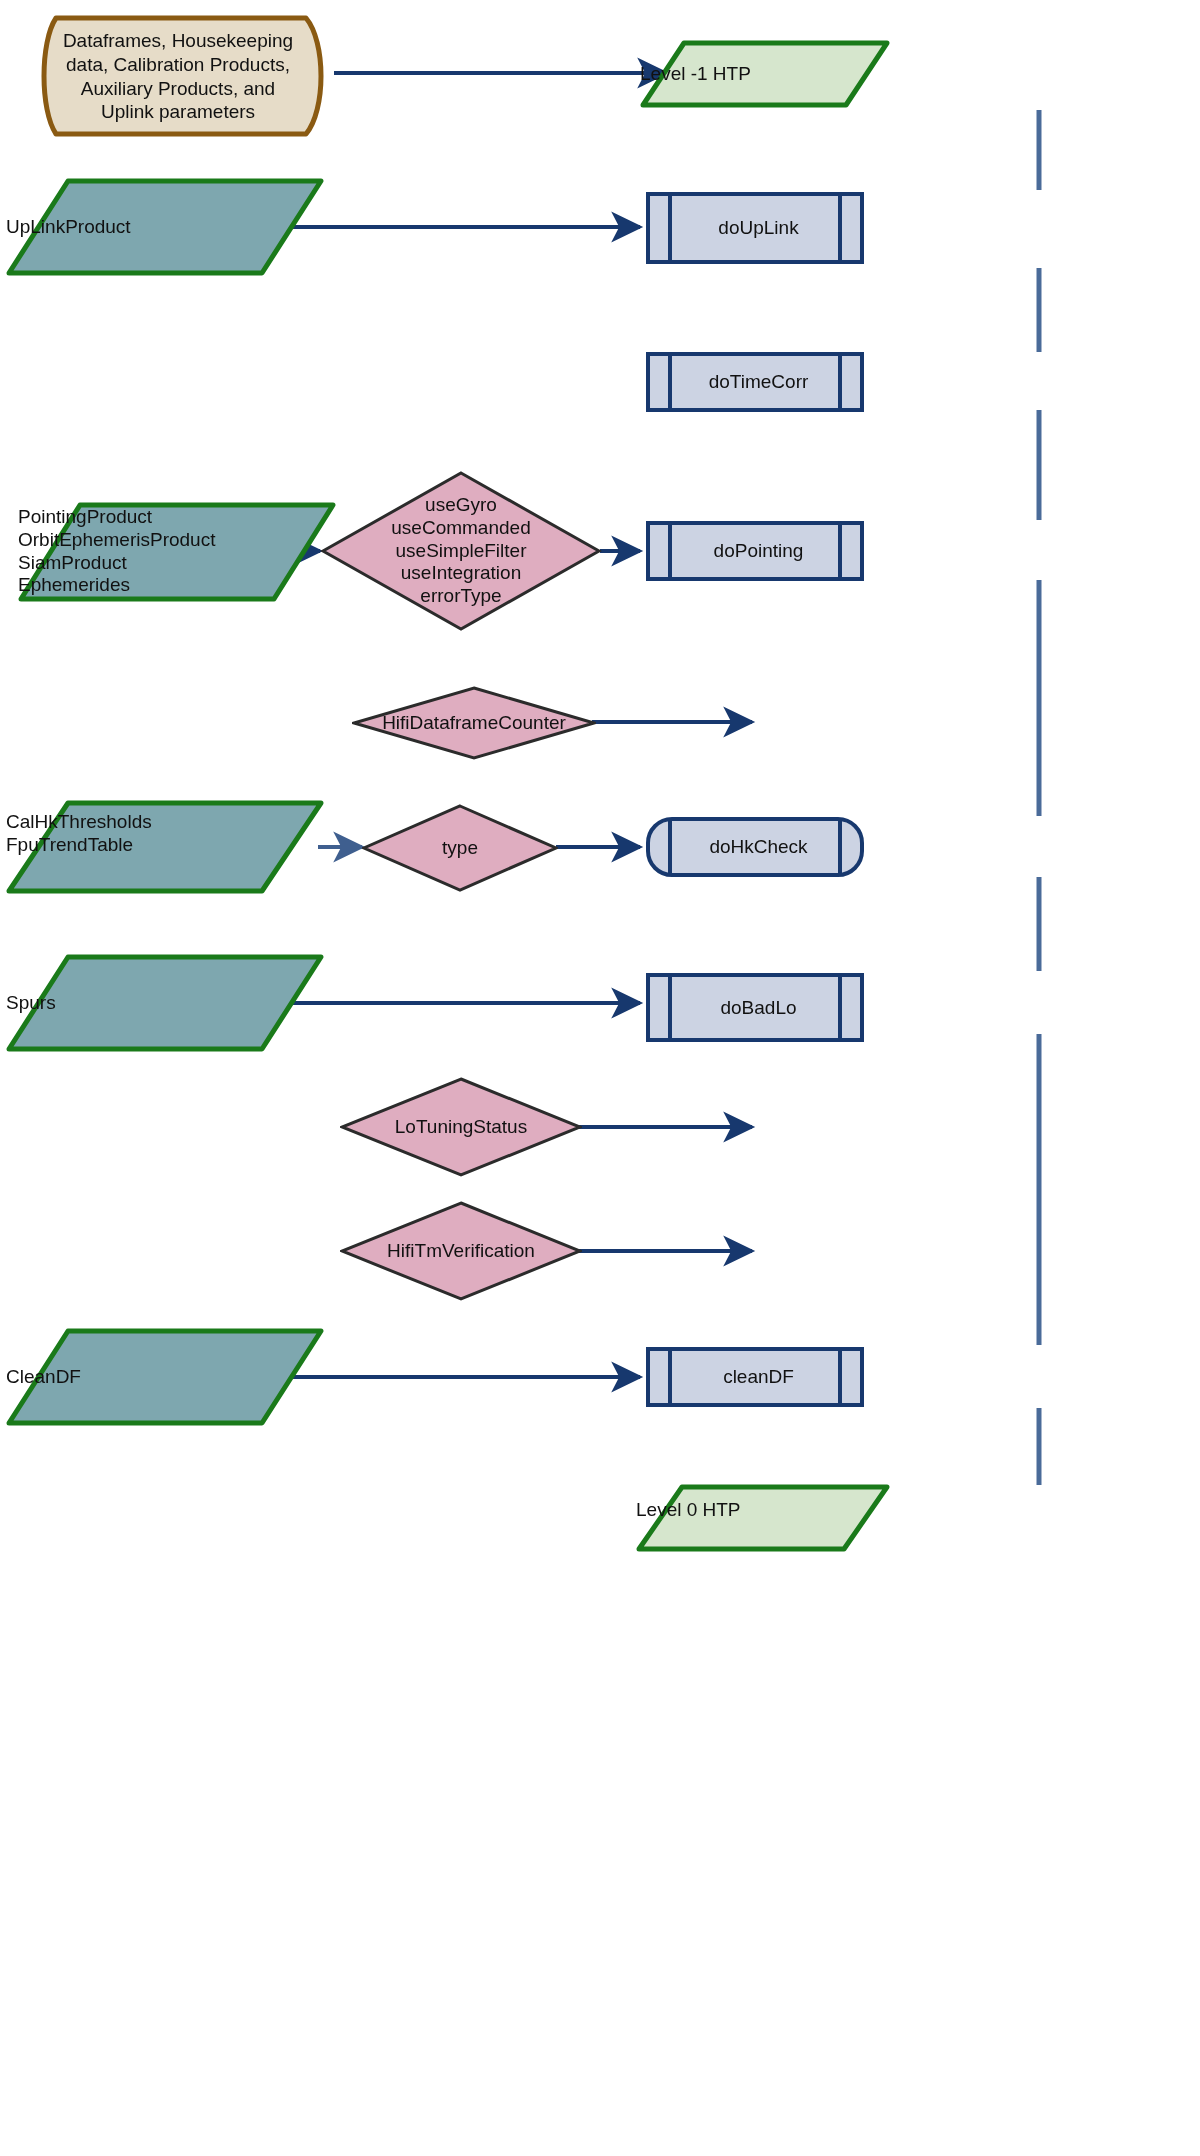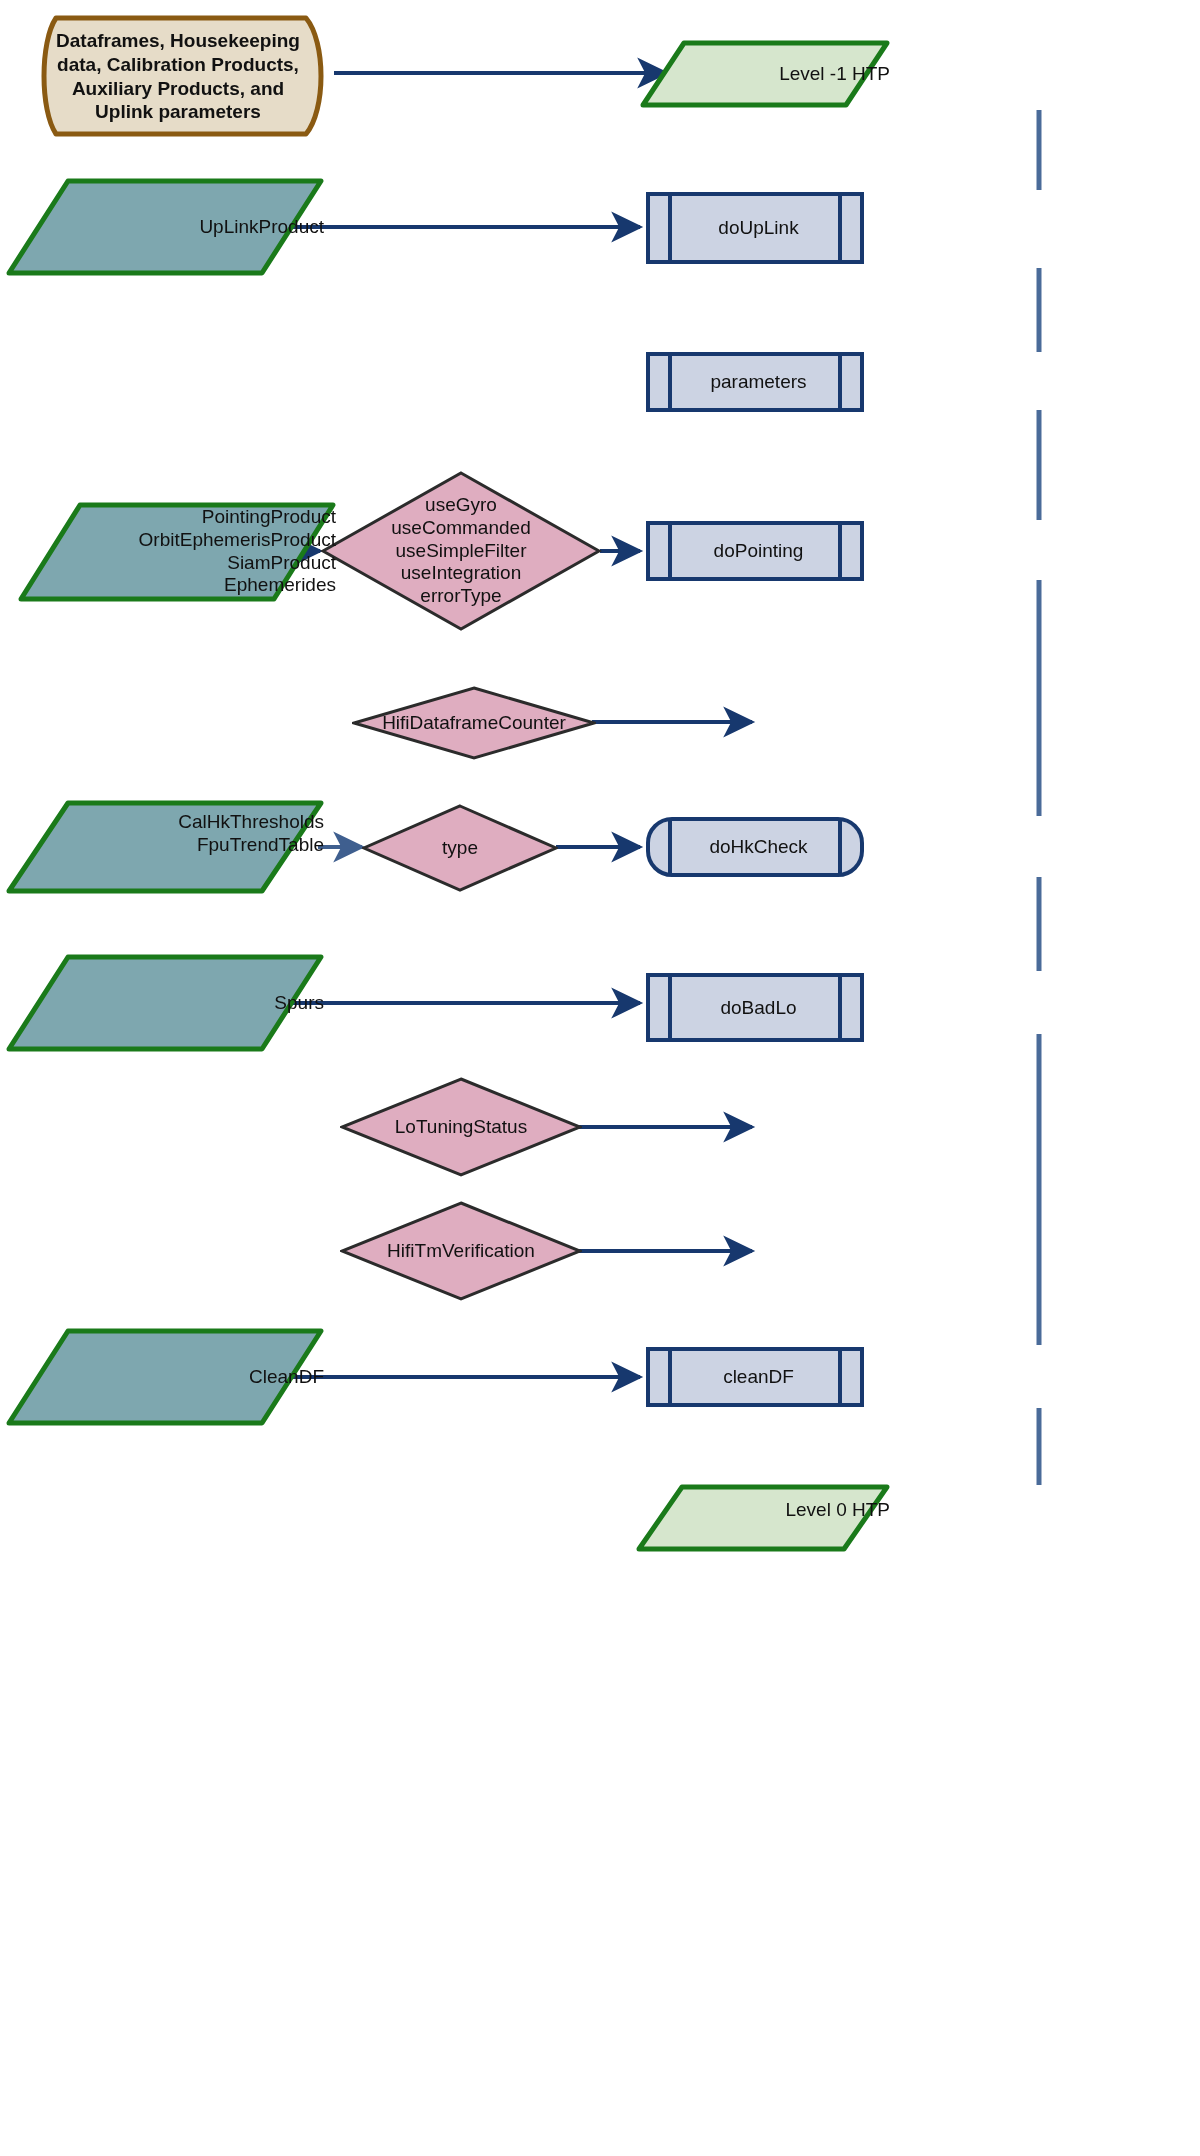--- a/index.html
+++ b/index.html
@@ -31,21 +31,21 @@
     position: absolute;
   }
   .para .shape {
     position: absolute;
     left: 0; top: 0; right: 0; bottom: 0;
   }
   .para .lbl {
     position: absolute;
     left: 0; right: 0; top: 50%;
     transform: translateY(-50%);
-    text-align: right;
+    text-align: left;
     z-index: 3;
     color: #111;
     font-size: 19px;
     line-height: 1.2;
     white-space: pre-line;
   }
 
   
   .proc {
     position: absolute;
@@ -83,21 +83,21 @@
     transform: translateY(-50%);
     text-align: center;
     z-index: 3;
     color: #111;
     font-size: 19px;
     line-height: 1.2;
     white-space: pre-line;
   }
 
   
-  .doc { position: absolute; font-weight: bold; }
+  .doc { position: absolute; }
   .doc .lbl {
     position: absolute;
     left: 14px; right: 26px; top: 50%;
     transform: translateY(-50%);
     text-align: center;
     z-index: 3;
     color: #111;
     font-size: 19px;
     line-height: 1.25;
     white-space: pre-line;
@@ -165,21 +165,21 @@
       <polygon points="62,3 315,3 256,95 3,95" fill="#7ea7af" stroke="#1a7a1a" stroke-width="5" stroke-linejoin="round"></polygon>
     </svg>
     <div class="lbl">UpLinkProduct</div>
   </div>
 
   <div class="proc" style="left:646px; top:192px; width:218px; height:72px;">
     <div class="lbl">doUpLink</div>
   </div>
 
   <div class="proc" style="left:646px; top:352px; width:218px; height:60px;">
-    <div class="lbl">parameters</div>
+    <div class="lbl">doTimeCorr</div>
   </div>
 
   <div class="para" style="left:18px; top:502px; width:318px; height:100px;">
     <svg class="shape" width="318" height="100" viewBox="0 0 318 100">
       <polygon points="62,3 315,3 256,97 3,97" fill="#7ea7af" stroke="#1a7a1a" stroke-width="5" stroke-linejoin="round"></polygon>
     </svg>
     <div class="lbl">PointingProduct
 OrbitEphemerisProduct
 SiamProduct
 Ephemerides</div>

